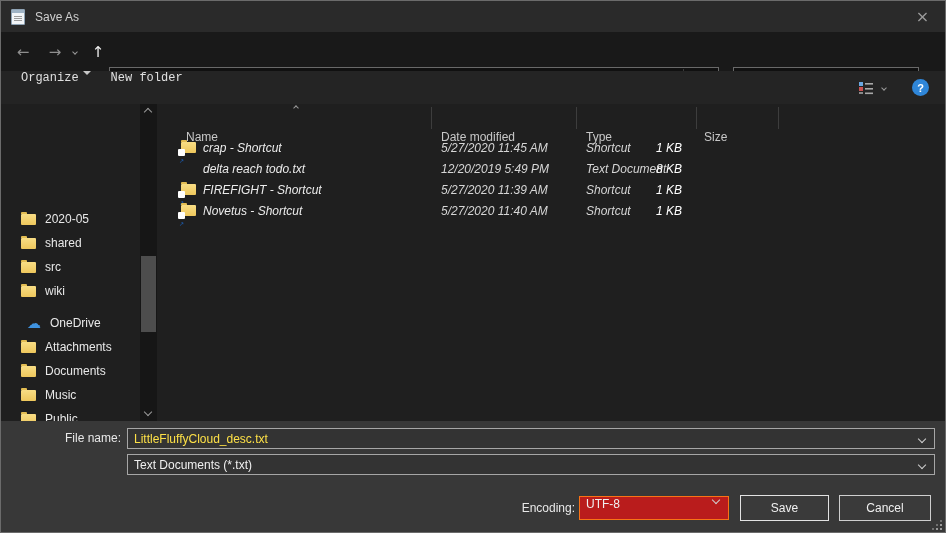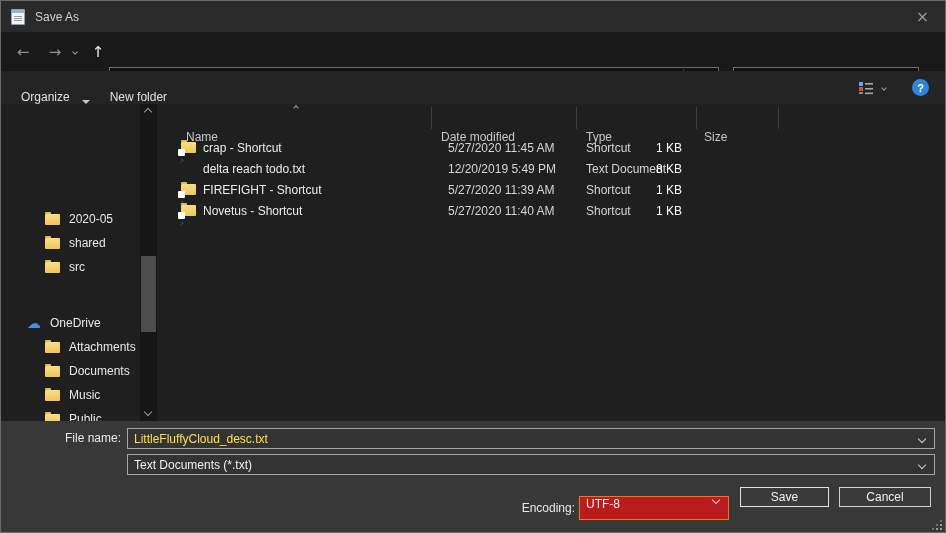--- a/index.html
+++ b/index.html
@@ -43,61 +43,61 @@
   .refresh { width:34px; text-align:center; color:#c8c8c8; font-size:14px; }
 
   .searchbox { position:absolute; left:732px; top:35px; width:186px; height:30px; background:#101010; border:1px solid #696969; display:flex; align-items:center; }
   .search-ic { position:relative; width:8px; height:8px; border:1.5px solid #9a9a9a; border-radius:50%; margin:0 8px 0 14px; }
   .search-ic::after { content:""; position:absolute; width:5px; height:1.5px; background:#9a9a9a; right:-5px; bottom:-2px; transform:rotate(45deg); }
   .searchbox input { background:transparent; border:none; outline:none; color:#d8d8d8; font-family:inherit; font-size:12px; width:130px; }
   .searchbox input::placeholder { color:#8a8a8a; }
 
   
   .toolbar { position:absolute; top:70px; left:0; right:0; height:33px; background:#242424; display:flex; align-items:center; }
-  .tb-btn { display:flex; align-items:flex-end; gap:12px; color:#e0e0e0; padding:0 10px; height:100%; }
+  .tb-btn { display:flex; align-items:flex-start; gap:4px; color:#e0e0e0; padding:0 10px; height:100%;font-family:Liberation Mono, monospace; }
   .tb-organize { margin-left:10px; }
   .tri-down { width:0; height:0; border-left:4px solid transparent; border-right:4px solid transparent; border-top:4px solid #c8c8c8; }
   .tb-right { position:absolute; right:0; top:0; height:33px; display:flex; align-items:center; }
   .view-ic { margin-right:8px; }
   .tb-chv { margin-right:26px; display:flex; }
   .help-ic { width:17px; height:17px; border-radius:50%; background:#2f86d8; color:#fff; font-size:11px; font-weight:bold; display:flex; align-items:center; justify-content:center; margin-right:16px; }
 
   
   .main { position:absolute; top:103px; left:0; right:0; height:317px; background:#1f1f1f; }
 
   
   .sidebar { position:absolute; left:0; top:0; width:160px; height:100%; overflow:hidden; }
   .side-item { position:absolute; left:0; width:138px; height:24px; display:flex; align-items:center; }
   .lvl1 { padding-left:26px; }
-  .lvl2 { padding-left:44px; }
+  .lvl2 { padding-left:20px; }
   .side-label { margin-left:9px; color:#e8e8e8; white-space:nowrap; }
 
   .ic-folder { position:relative; width:15px; height:11px; background:linear-gradient(#f8dd85,#eec75c); border-radius:1px; flex:none; }
   .ic-folder::before { content:""; position:absolute; top:-2px; left:0; width:6px; height:2px; background:#e2bc52; border-radius:1px 1px 0 0; }
   .ic-cloud { color:#3f93e0; font-size:14px; line-height:1; flex:none; }
 
   .side-scroll { position:absolute; left:139px; top:0; width:17px; height:317px; background:#161616; }
   .scroll-up { position:absolute; top:5px; left:5px; }
   .scroll-down { position:absolute; bottom:6px; left:5px; }
   .scroll-thumb { position:absolute; top:152px; left:1px; width:15px; height:76px; background:#4d4d4d; }
 
   
   .filelist { position:absolute; left:160px; right:0; top:0; height:100%; }
   .fl-header { position:relative; height:27px; color:#c8c8c8; }
   .fl-header .hcell { position:absolute; top:6px;margin-top:20px; }
   .h-name { left:25px; } .h-date { left:280px; } .h-type { left:425px; } .h-size { left:543px; }
   .sort-chv { position:absolute; left:133px; top:2px; }
   .hsep { position:absolute; top:3px; width:1px; height:22px; background:#3d3d3d; }
   .sep1 { left:270px; } .sep2 { left:415px; } .sep3 { left:535px; } .sep4 { left:617px; }
 
-  .fl-rows { position:absolute; top:34px; left:0; right:0; }
+  .fl-rows { position:absolute; top:34px; left:0; right:0;font-style:italic; }
   .frow { position:relative; height:21px; line-height:21px; }
   .c-icon { position:absolute; left:20px; top:4px; }
   .c-name { position:absolute; left:42px; color:#ececec; white-space:nowrap; }
-  .c-date { position:absolute; left:280px; color:#d6d6d6;margin-left:7px; }
+  .c-date { position:absolute; left:280px; color:#d6d6d6; }
   .c-type { position:absolute; left:425px; color:#d6d6d6; }
   .c-size { position:absolute; left:495px; width:115px; text-align:left; color:#ffffff; }
 
   .badge-shortcut { position:absolute; left:-3px; bottom:-3px; width:7px; height:7px; background:#fff; border-radius:1px; text-align:center; }
   .badge-shortcut::before { content:"\2197"; font-family:"DejaVu Sans",sans-serif; font-size:6px; line-height:7px; color:#1b6ad2; }
   .ic-doc { position:relative; width:11px; height:14px; background:#f2f2f2; border-radius:1px; margin-left:2px; margin-top:-1px; }
   .ic-doc::before { content:""; position:absolute; left:2px; right:2px; top:3px; height:8px; background:repeating-linear-gradient(#f2f2f2 0 1px,#8d8d8d 1px 2px); }
 
   
   .bottom { position:absolute; top:420px; left:0; right:0; height:112px; background:#383838; }
@@ -105,21 +105,21 @@
   .fr-name { top:7px; } .fr-type { top:33px; }
   .f-label { position:absolute; left:0; width:120px; text-align:right; line-height:21px; color:#e8e8e8; }
   .combo { position:absolute; left:126px; right:10px; height:21px; background:#333333; border:1px solid #a6a6a6; display:flex; align-items:center; }
   .combo input { flex:1; background:transparent; border:none; outline:none; color:#fde047; font-family:inherit; font-size:12px; padding-left:6px; }
   .combo-txt { flex:1; padding-left:6px; color:#f0f0f0; white-space:nowrap; }
   .combo .chv { margin-right:9px; flex:none; }
 
   .hide-folders { position:absolute; left:14px; top:74px; height:26px; display:flex; align-items:center; gap:9px; color:#e0e0e0; }
   .enc-label { position:absolute; left:500px; top:74px; width:74px; text-align:right; line-height:26px; color:#e8e8e8; }
   .enc-combo { position:absolute; left:578px; top:75px; width:150px; height:24px; background:#b91c1c; border:1px solid #f97316; display:flex; }
-  .btn { position:absolute; top:66px; height:20px; background:#3a3a3a; border:1px solid #cfcfcf; color:#f0f0f0; display:flex; align-items:center; justify-content:center; font-size:12px; }
+  .btn { position:absolute; top:74px; height:26px; background:#3a3a3a; border:1px solid #cfcfcf; color:#f0f0f0; display:flex; align-items:center; justify-content:center; font-size:12px; }
   .btn-save { left:739px; width:89px; border-color:#e2e2e2; }
   .btn-cancel { left:838px; width:92px; }
 
   .grip { position:absolute; right:3px; bottom:3px; width:9px; height:9px; }
   .grip::before { content:""; position:absolute; right:0; bottom:0; width:2px; height:2px; background:#9a9a9a;
     box-shadow:-4px 0 #9a9a9a, 0 -4px #9a9a9a, -4px -4px #707070, -8px 0 #707070, 0 -8px #707070; }
 </style>
 </head>
 <body>
 
@@ -191,20 +191,24 @@
         <span class="ic-folder"></span>
         <span class="side-label">2020-05</span>
       </div>
       <div class="side-item lvl2" style="top:127px">
         <span class="ic-folder"></span>
         <span class="side-label">shared</span>
       </div>
       <div class="side-item lvl2" style="top:151px">
         <span class="ic-folder"></span>
         <span class="side-label">src</span>
+      </div>
+      <div class="side-item lvl2" style="top:175px">
+        <span class="ic-folder"></span>
+        <span class="side-label">wiki</span>
       </div>
       <div class="side-item lvl1" style="top:207px">
         <span class="ic-cloud glyph">☁</span>
         <span class="side-label">OneDrive</span>
       </div>
       <div class="side-item lvl2" style="top:231px">
         <span class="ic-folder"></span>
         <span class="side-label">Attachments</span>
       </div>
       <div class="side-item lvl2" style="top:255px">

